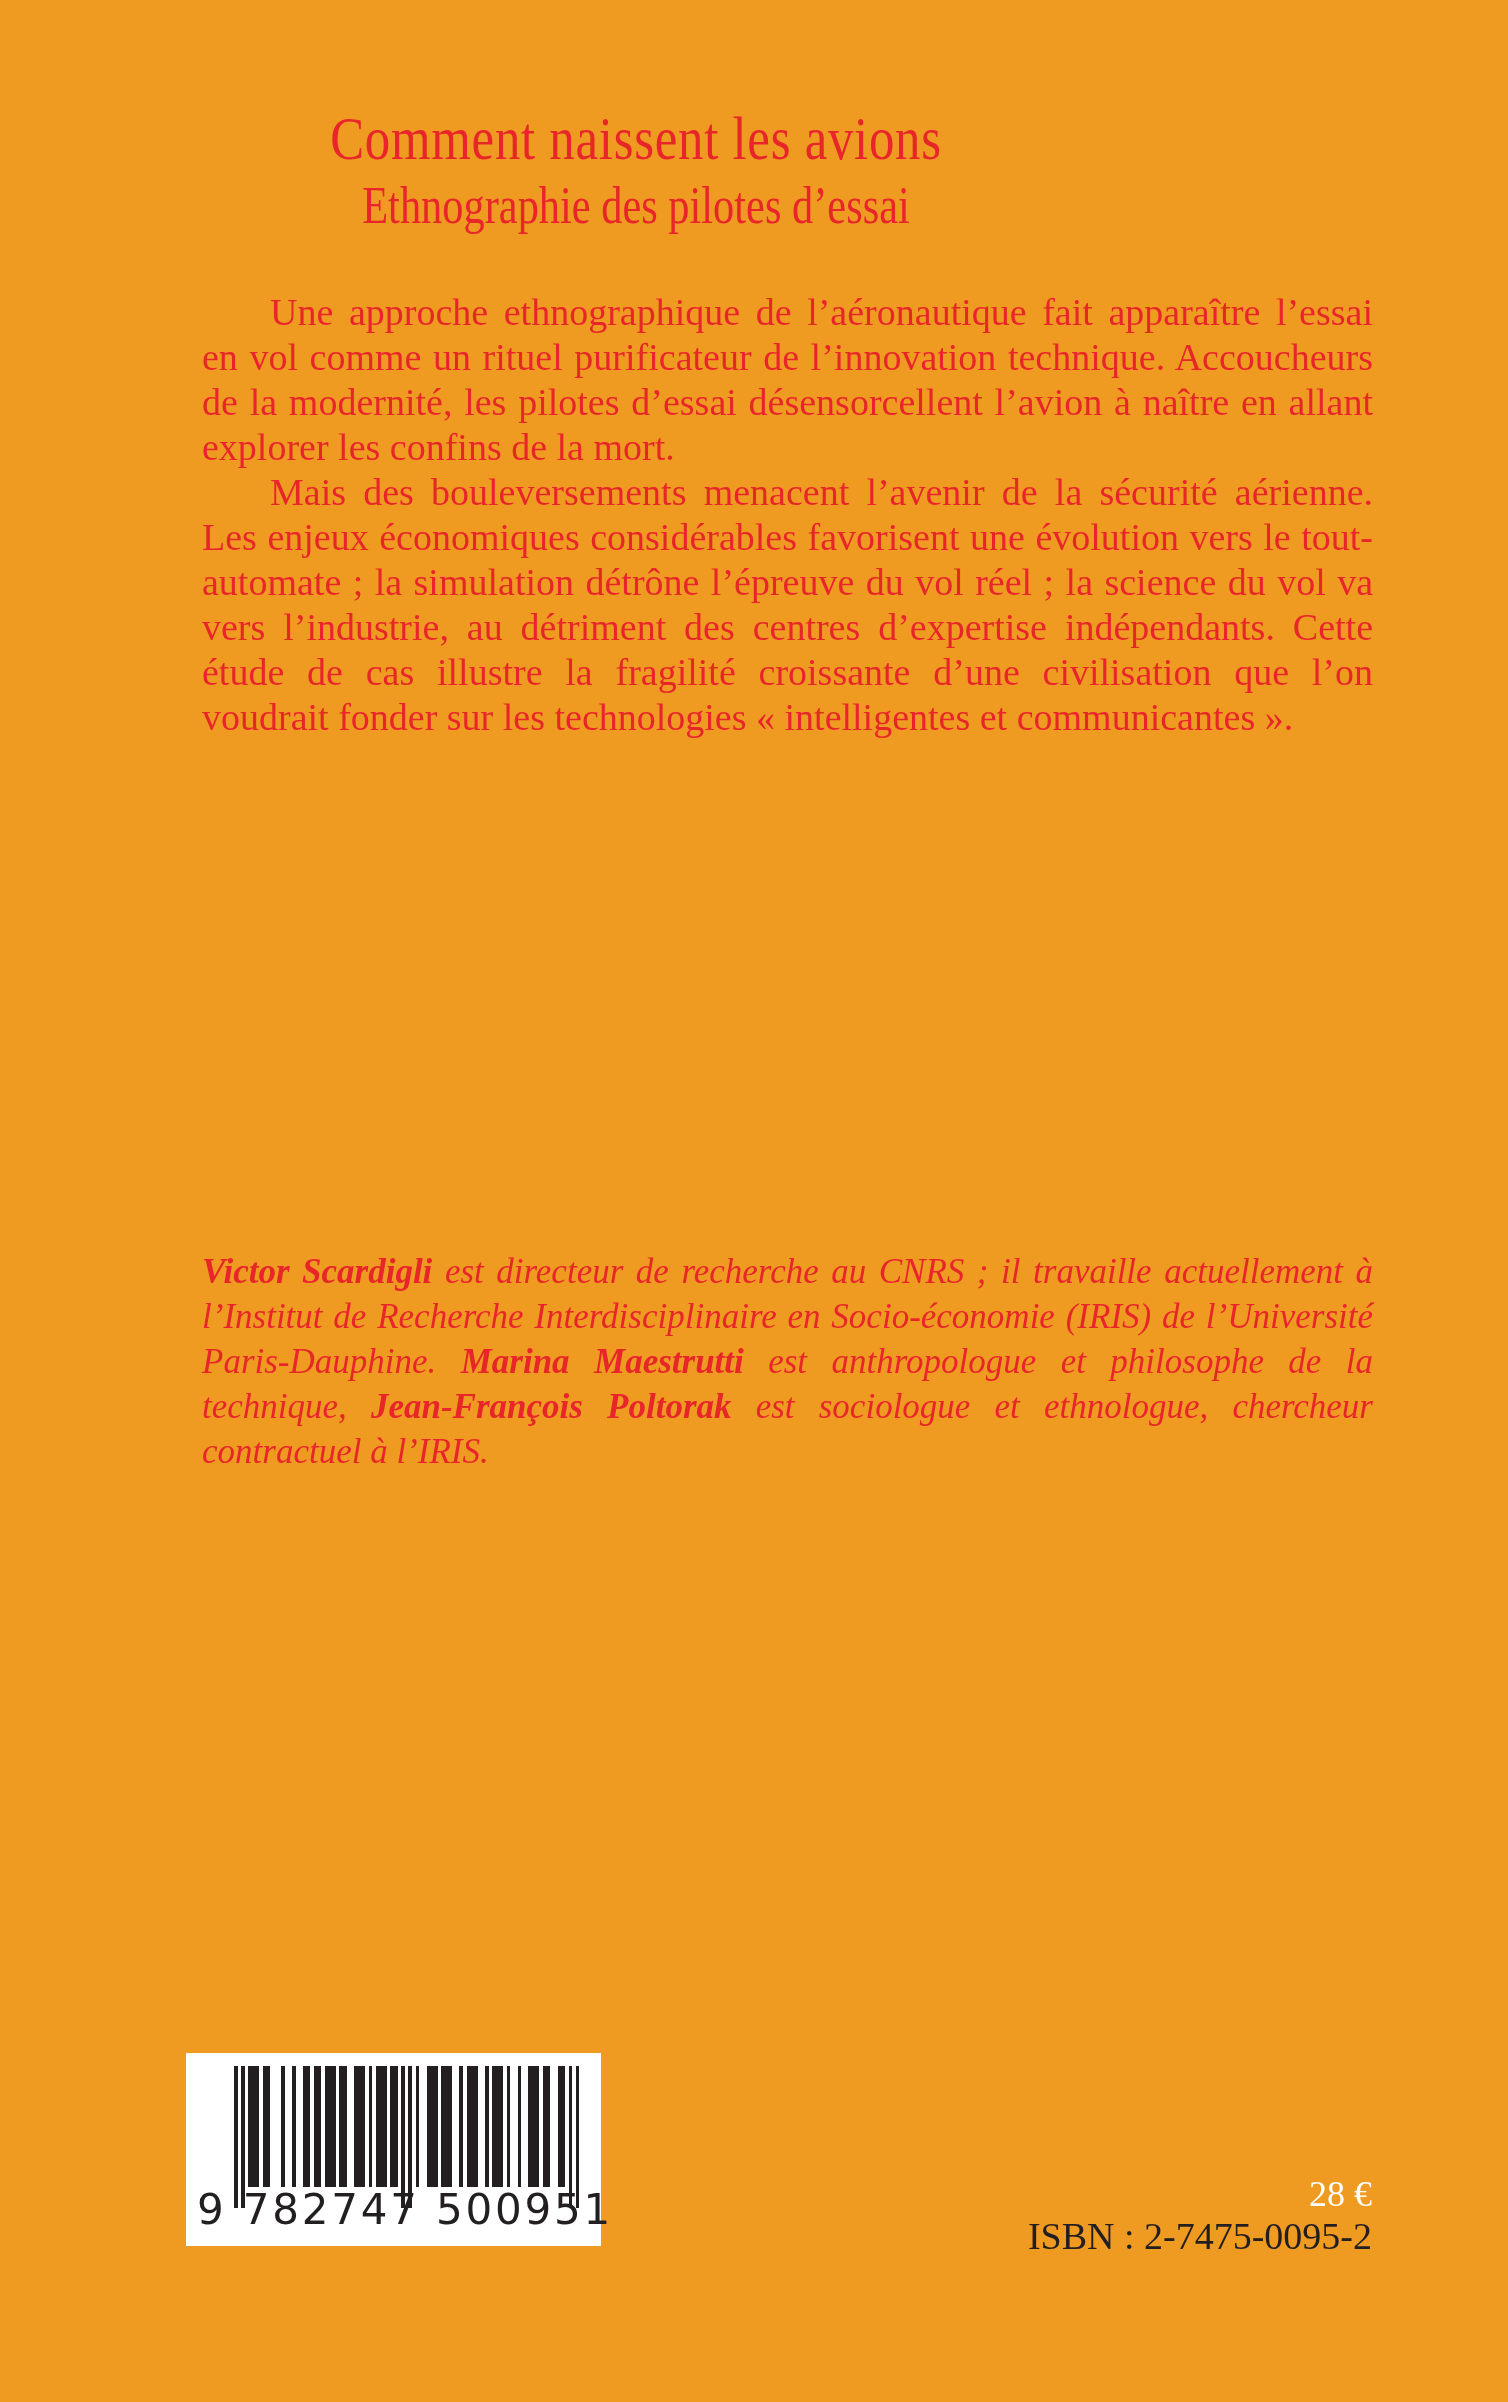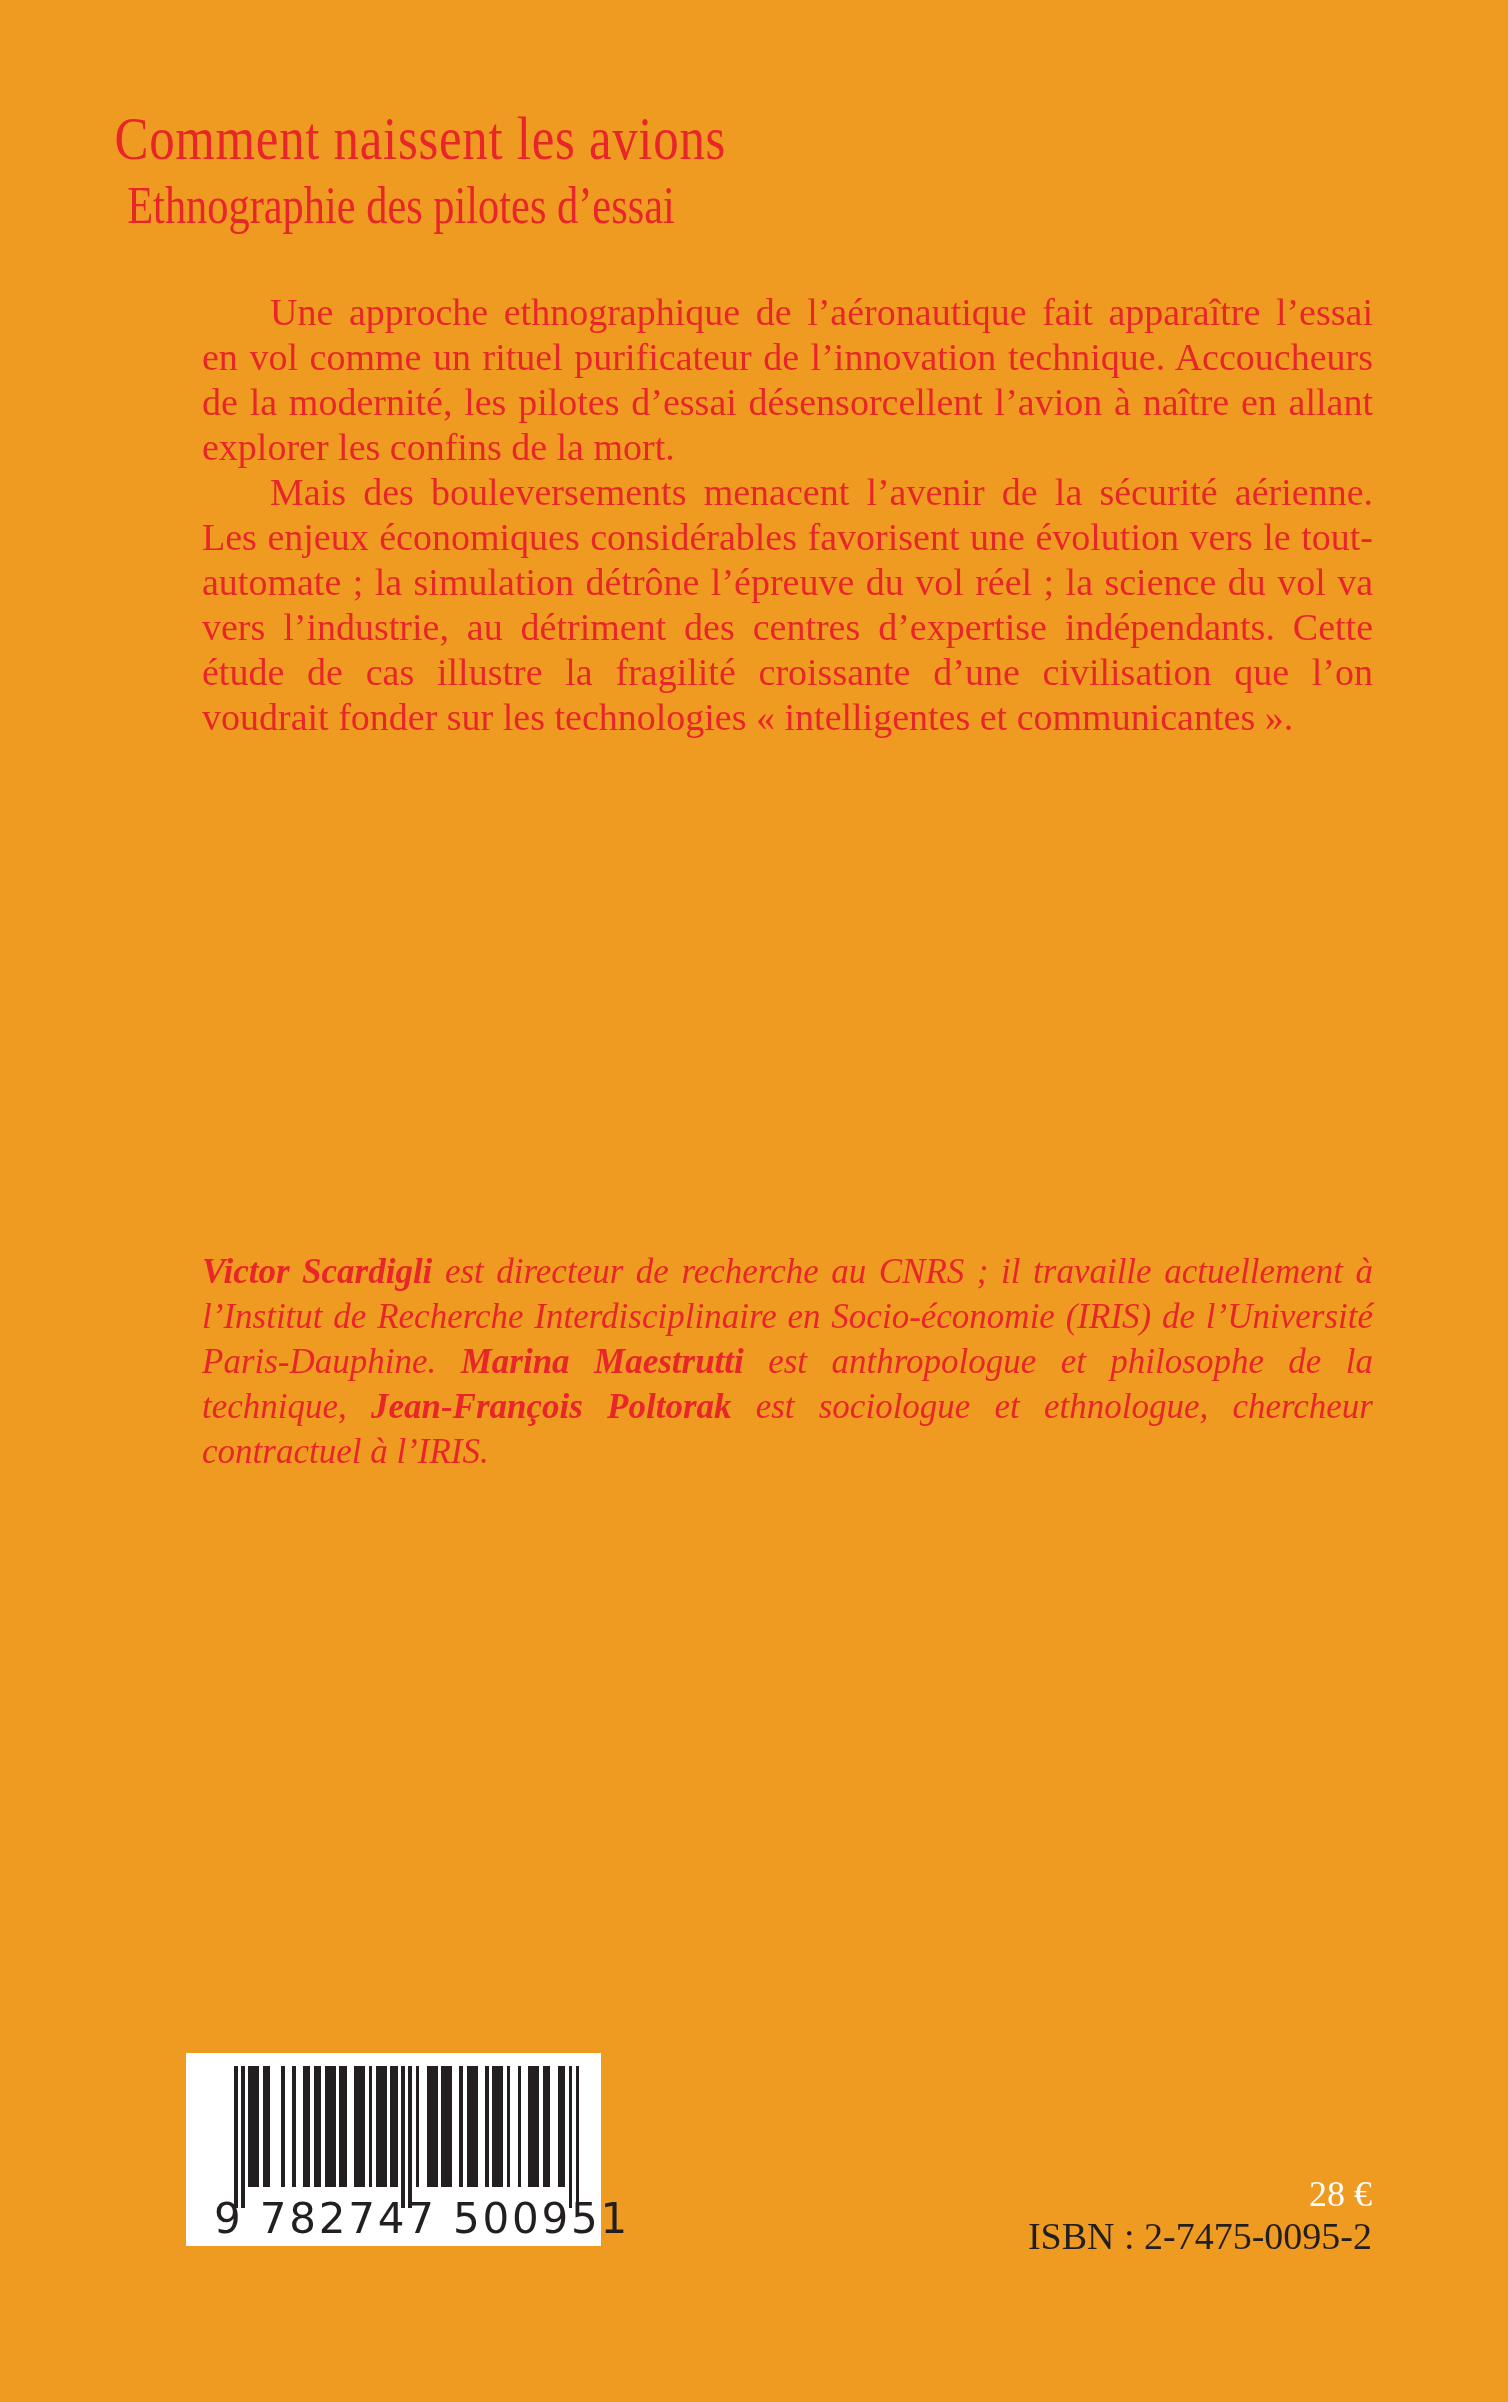--- a/index.html
+++ b/index.html
@@ -13,20 +13,21 @@
       position: relative;
       overflow: hidden;
       font-family: "Liberation Serif", "DejaVu Serif", serif;
       color: #E8262A;
     }
     .title-block {
       position: absolute;
       left: 0;
       top: 102px;
       width: 1272px;
+      text-align: center;
       font-family: Liberation Serif, serif;
     }
     .title {
       font-size: 62px;
       line-height: 72px;
       letter-spacing: 0.9px;
       transform: scaleX(0.82);
       transform-origin: center;
       margin: 0;
       font-weight: normal;
@@ -90,28 +91,28 @@
     }
     .bar.guard {
       height: 142px;
     }
     .gap {
       flex: 0 0 auto;
     }
     .barcode-digits {
       position: absolute;
       left: 0;
-      top: 140px;
+      top: 131px;
       width: 415px;
       font-family: "DejaVu Sans", sans-serif;
       font-size: 42px;
       line-height: 51px;
       color: #231F20;
       letter-spacing: 2.8px;
-      padding-left: 28px;
+      padding-left: 11px;
       box-sizing: border-box;
       white-space: nowrap;
     }
     .price {
       position: absolute;
       right: 136px;
       top: 2173px;
       font-size: 36px;
       line-height: 42px;
       color: #FFFFFF;

